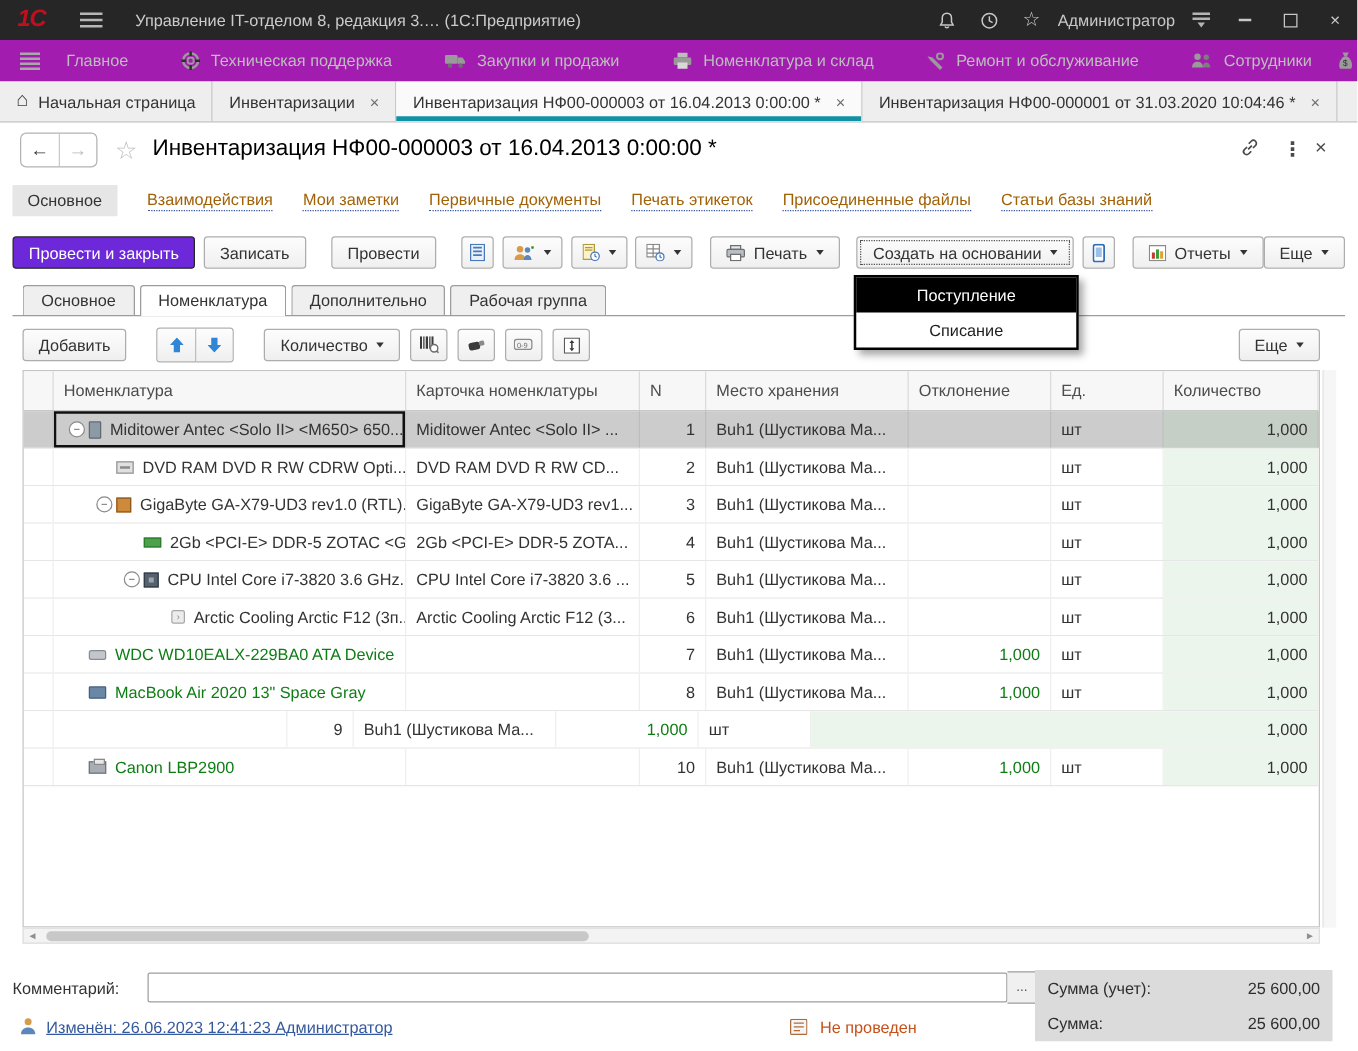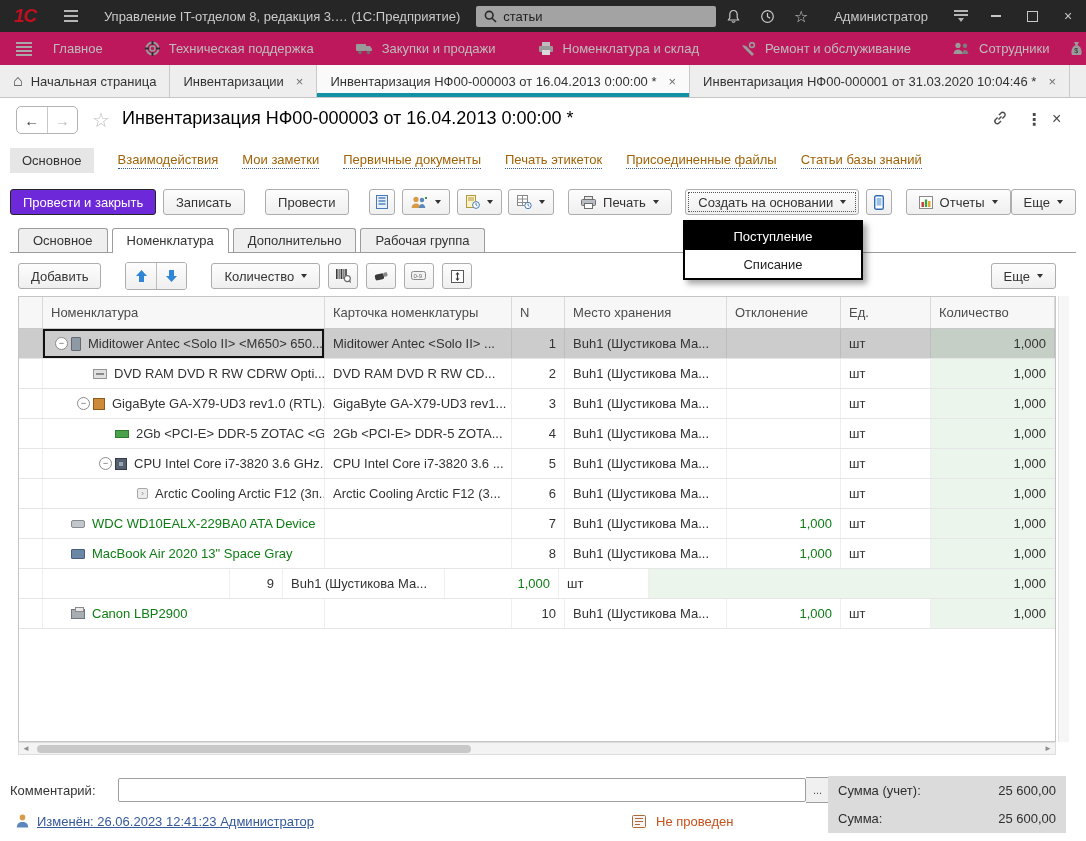--- a/index.html
+++ b/index.html
@@ -17,21 +17,21 @@
   .tb-right{margin-left:auto;display:flex;align-items:center;gap:0}
   .tb-ic{width:34px;text-align:center;cursor:pointer;display:flex;justify-content:center;align-items:center;height:32px}
   .winbtn{width:36px;height:32px;display:flex;align-items:center;justify-content:center;color:#c8c8c8;cursor:pointer;font-size:14px}
   .min-line{display:block;width:10px;height:2px;background:#c8c8c8}
   .max-box{display:block;width:9px;height:9px;border:1px solid #c8c8c8}
   .star-glyph{font-size:16px;color:#c8c8c8}
   .gearburger{display:flex;flex-direction:column;gap:2px;align-items:center}
   .gearburger i{display:block;width:14px;height:2px;background:#b5b5b5}
   .gearburger .crt{width:0;height:0;border-left:3px solid transparent;border-right:3px solid transparent;border-top:4px solid #b5b5b5}
   
-  #menubar{position:absolute;left:0;top:32px;width:1086px;height:33px;background:#be185d;
+  #menubar{position:absolute;left:0;top:32px;width:1086px;height:33px;background:#a21caf;
            display:flex;align-items:center;color:#bdbdbd;z-index:29}
   .mb-burger{margin-left:16px;display:flex;flex-direction:column;gap:2px;cursor:pointer}
   .mb-burger i{display:block;width:16px;height:2px;background:#a8a8a8}
   .mb-item{display:flex;align-items:center;gap:9px;padding:0 21px;height:100%;cursor:pointer;white-space:nowrap}
   .mb-end{margin-left:auto;display:flex;align-items:center;gap:14px;padding-right:10px}
   
   #tabbar{position:absolute;left:0;top:65px;width:1086px;height:32px;background:#eeeeee;
           border-bottom:1px solid #c6c6c6;display:flex;z-index:28}
   .vtab{display:flex;align-items:center;gap:8px;padding:0 13px;border-right:1px solid #c9c9c9;
         color:#333;cursor:pointer;white-space:nowrap}
@@ -141,46 +141,37 @@
 <body>
 
 <div id="titlebar">
   <span class="logo1c">1С</span>
   <span class="burger">
       <i></i>
       <i></i>
       <i></i>
     </span>
   <span class="tb-title">Управление IT-отделом 8, редакция 3.… (1С:Предприятие)</span>
-  <div class="searchbox">
-    <span>
-      <svg width="13" height="13" viewBox="0 0 13 13">
-          <circle cx="5.2" cy="5.2" r="3.8" fill="none" stroke="#2a2a2a" stroke-width="1.6"></circle>
-          <line x1="8.2" y1="8.2" x2="12" y2="12" stroke="#2a2a2a" stroke-width="1.6"></line>
-        </svg>
-    </span>
-    <span>статьи</span>
-  </div>
   <div class="tb-right">
     <span class="tb-ic">
       <svg width="15" height="15" viewBox="0 0 15 15">
           <path d="M7.5 1.5c-2.3 0-3.7 1.7-3.7 4v3.2L2.5 11h10l-1.3-2.3V5.5c0-2.3-1.4-4-3.7-4z" fill="none" stroke="#c8c8c8" stroke-width="1.2"></path>
           <path d="M6 12.2a1.6 1.6 0 0 0 3 0" fill="none" stroke="#c8c8c8" stroke-width="1.2"></path>
         </svg>
     </span>
     <span class="tb-ic">
       <svg width="15" height="15" viewBox="0 0 15 15">
           <circle cx="7.5" cy="7.5" r="5.8" fill="none" stroke="#c8c8c8" stroke-width="1.2"></circle>
           <path d="M7.5 4v3.7l2.6 1.4" fill="none" stroke="#c8c8c8" stroke-width="1.2"></path>
         </svg>
     </span>
     <span class="tb-ic">
         <span class="star-glyph">☆</span>
       </span>
-    <span style="margin:0 16px;white-space:nowrap">Администратор</span>
+    <span style="margin:0 4px;white-space:nowrap">Администратор</span>
     <span class="tb-ic">
       <span class="gearburger">
           <i></i>
           <i></i>
           <span class="crt"></span>
         </span>
     </span>
     <span class="winbtn">
         <span class="min-line"></span>
       </span>

